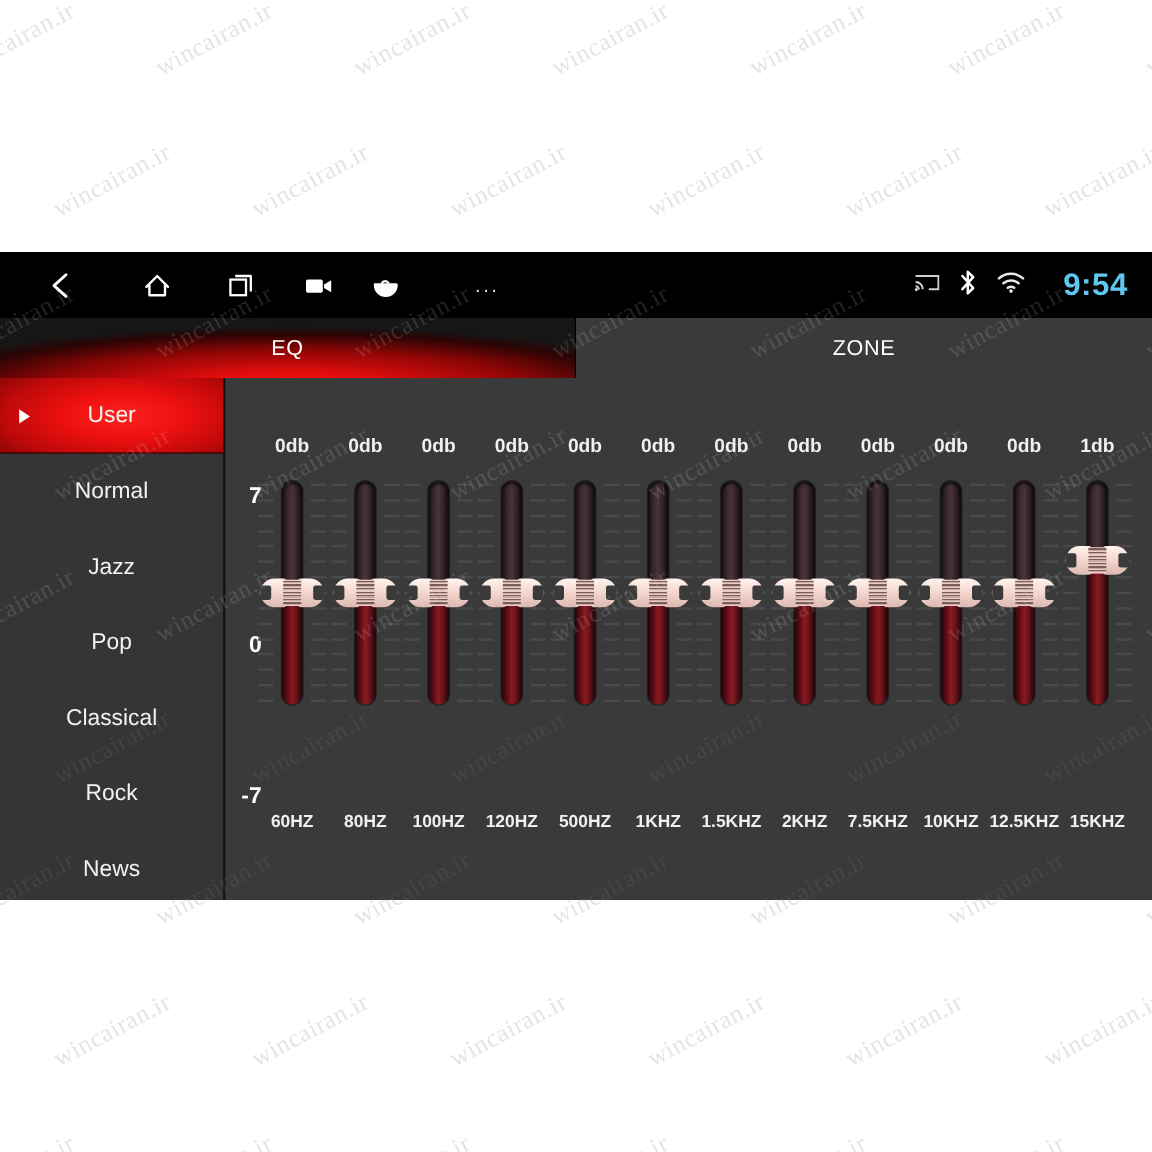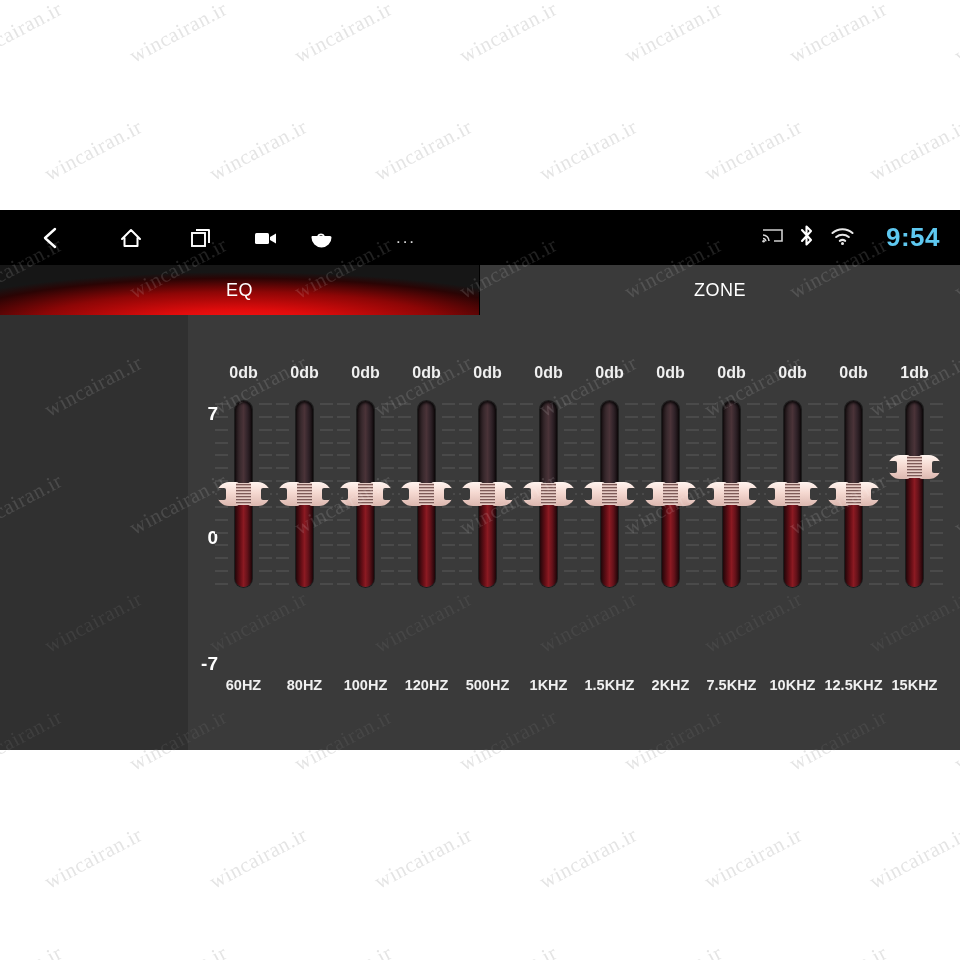--- a/index.html
+++ b/index.html
@@ -155,20 +155,44 @@
       <div id="clock">9:54</div>
     </div>
 
     <div id="tabbar">
       <div class="tab" id="tab-eq">EQ</div>
       <div class="tab" id="tab-zone">ZONE</div>
     </div>
 
     <div id="content">
 
+      <div id="sidebar">
+        <div class="preset active">
+          <span class="arrow"></span>
+          <span>User</span>
+        </div>
+        <div class="preset">
+          <span>Normal</span>
+        </div>
+        <div class="preset">
+          <span>Jazz</span>
+        </div>
+        <div class="preset">
+          <span>Pop</span>
+        </div>
+        <div class="preset">
+          <span>Classical</span>
+        </div>
+        <div class="preset">
+          <span>Rock</span>
+        </div>
+        <div class="preset">
+          <span>News</span>
+        </div>
+      </div>
 
       <div id="eqpanel">
         <div class="scale" id="scale-top">7</div>
         <div class="scale" id="scale-mid">0</div>
         <div class="scale" id="scale-bot">-7</div>
         <div id="sliders">
             <div class="slider" style="left: 25px;">
               <div class="vlabel">0db</div>
               <div class="ticks">
                 <div class="tk l" style="top: 0px;"></div>

